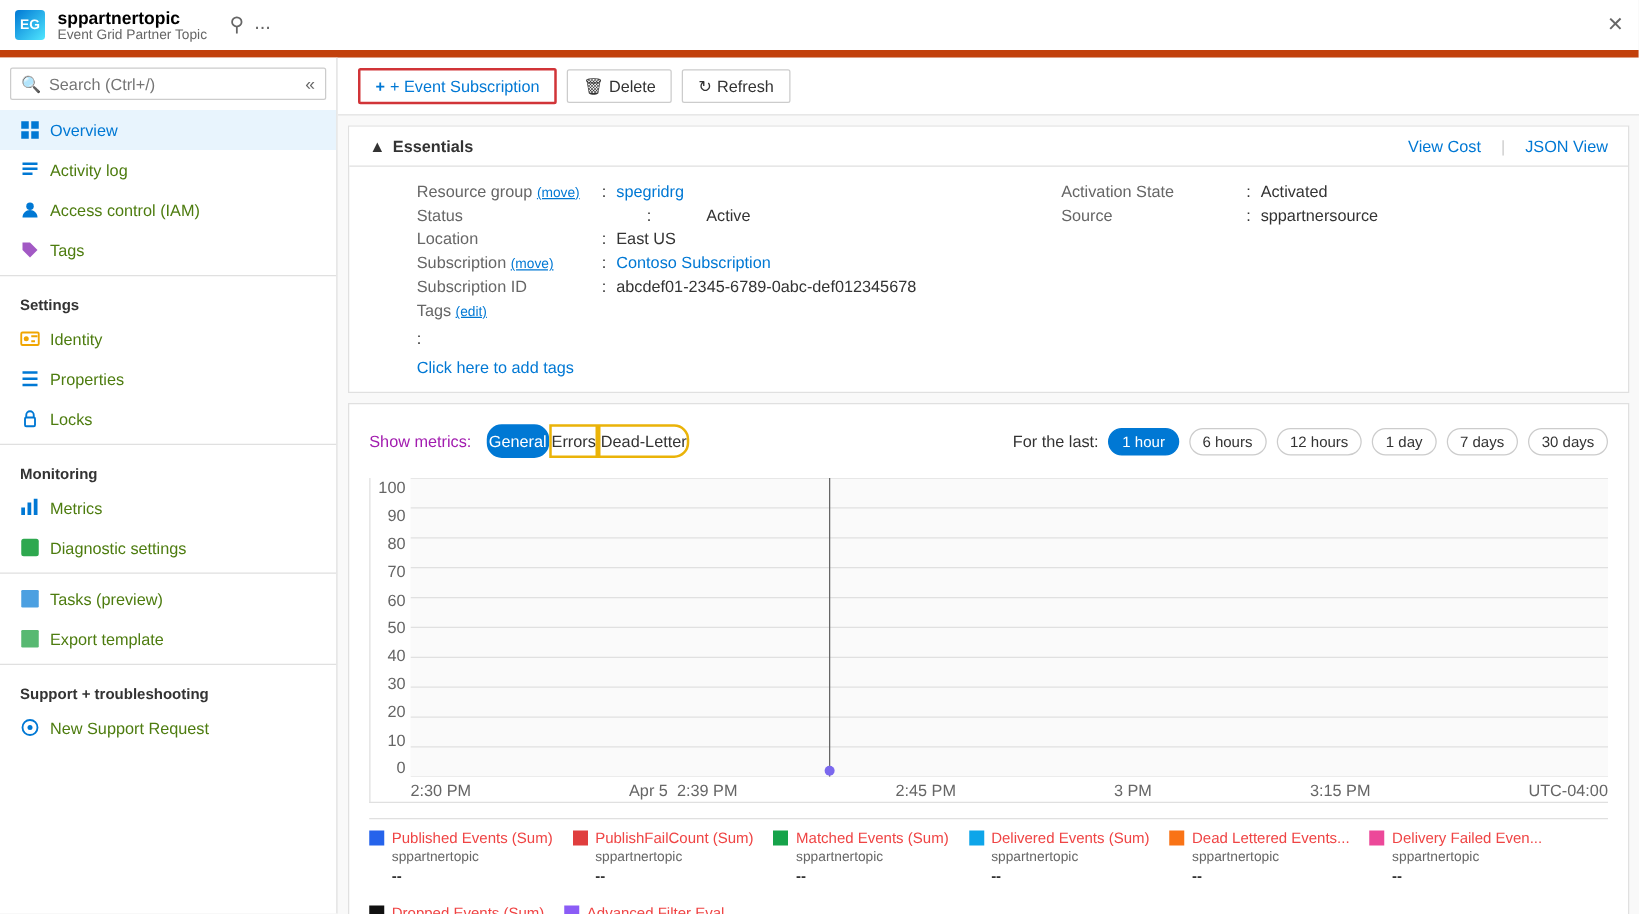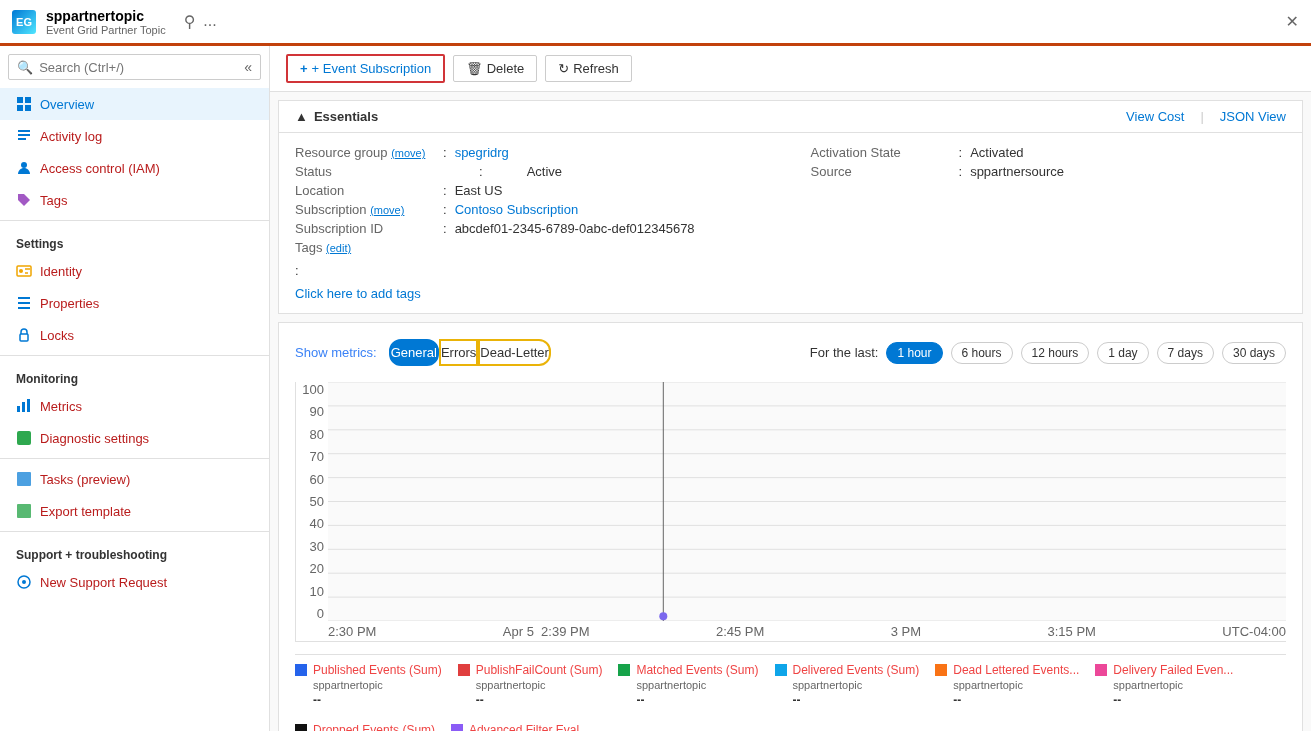--- a/index.html
+++ b/index.html
@@ -1,21 +1,21 @@
 <!DOCTYPE html>
 <html><head>
   <meta charset="utf-8">
   <style>
     * { box-sizing: border-box; margin: 0; padding: 0; font-family: 'Segoe UI', Arial, sans-serif; font-size: 13px; }
     body { background: #f3f3f3; width: 1311px; height: 731px; overflow: hidden; display: flex; flex-direction: column; }
     
     
     .title-bar {
       background: #fff;
-      border-bottom: 3px solid #c2410c;
+      border-bottom: 6px solid #c2410c;
       display: flex;
       align-items: center;
       padding: 8px 12px;
       gap: 10px;
       height: 46px;
     }
     .title-bar-icon {
       width: 24px; height: 24px;
       background: linear-gradient(135deg, #0078d4, #50e6ff);
       border-radius: 3px;
@@ -56,21 +56,21 @@
     }
     .search-box input {
       border: none; outline: none; flex: 1; font-size: 13px; color: #333;
     }
     .collapse-btn { color: #666; cursor: pointer; font-size: 14px; }
     
     .nav-item {
       display: flex; align-items: center; gap: 8px;
       padding: 8px 16px;
       cursor: pointer;
-      color: #b91c1c;
+      color: #4d7c0f;
     }
     .nav-item.active { background: #e8f4fd; color: #0078d4; }
     .nav-icon { width: 16px; height: 16px; display: flex; align-items: center; justify-content: center; flex-shrink: 0; }
     .section-header { padding: 12px 16px 4px; font-weight: 600; color: #333; font-size: 12px; }
     .section-divider { border: none; border-top: 1px solid #e0e0e0; margin: 4px 0; }
 
     
     .content {
       flex: 1;
       background: #f9f9f9;
@@ -126,40 +126,40 @@
     }
     .essentials-title { font-weight: 600; color: #333; display: flex; align-items: center; gap: 6px; }
     .essentials-links { display: flex; gap: 16px; }
     .essentials-links a { color: #0078d4; text-decoration: none; font-size: 13px; }
     .essentials-grid {
       display: grid;
       grid-template-columns: 1fr 1fr;
       padding: 12px 16px;
       gap: 6px 40px;
     }
-    .essentials-row { display: flex; gap: 8px; align-items: baseline; }
+    .essentials-row { display: flex; gap: 8px; align-items: baseline; margin-left: 38px; }
     .essentials-label { color: #666; min-width: 140px; flex-shrink: 0; }
     .essentials-value { color: #333; }
 
     
     .metrics-section {
       background: #fff;
       margin: 0 8px 8px;
       border: 1px solid #e0e0e0;
       padding: 16px;
     }
     .metrics-controls {
       display: flex;
       align-items: center;
       gap: 16px;
       margin-bottom: 16px;
       justify-content: space-between;
     }
     .metrics-left { display: flex; align-items: center; gap: 12px; }
-    .metrics-label { color: #3b82f6; font-weight: 500; }
+    .metrics-label { color: #a21caf; font-weight: 500; }
     .tab-group { display: flex; gap: 0; }
     .tab-btn {
       padding: 4px 0;
       border: 2px solid #eab308;
       background: #fff;
       cursor: pointer;
       font-size: 13px;
       color: #333;
     }
     .tab-btn:first-child { border-radius: 12px 0 0 12px; }

